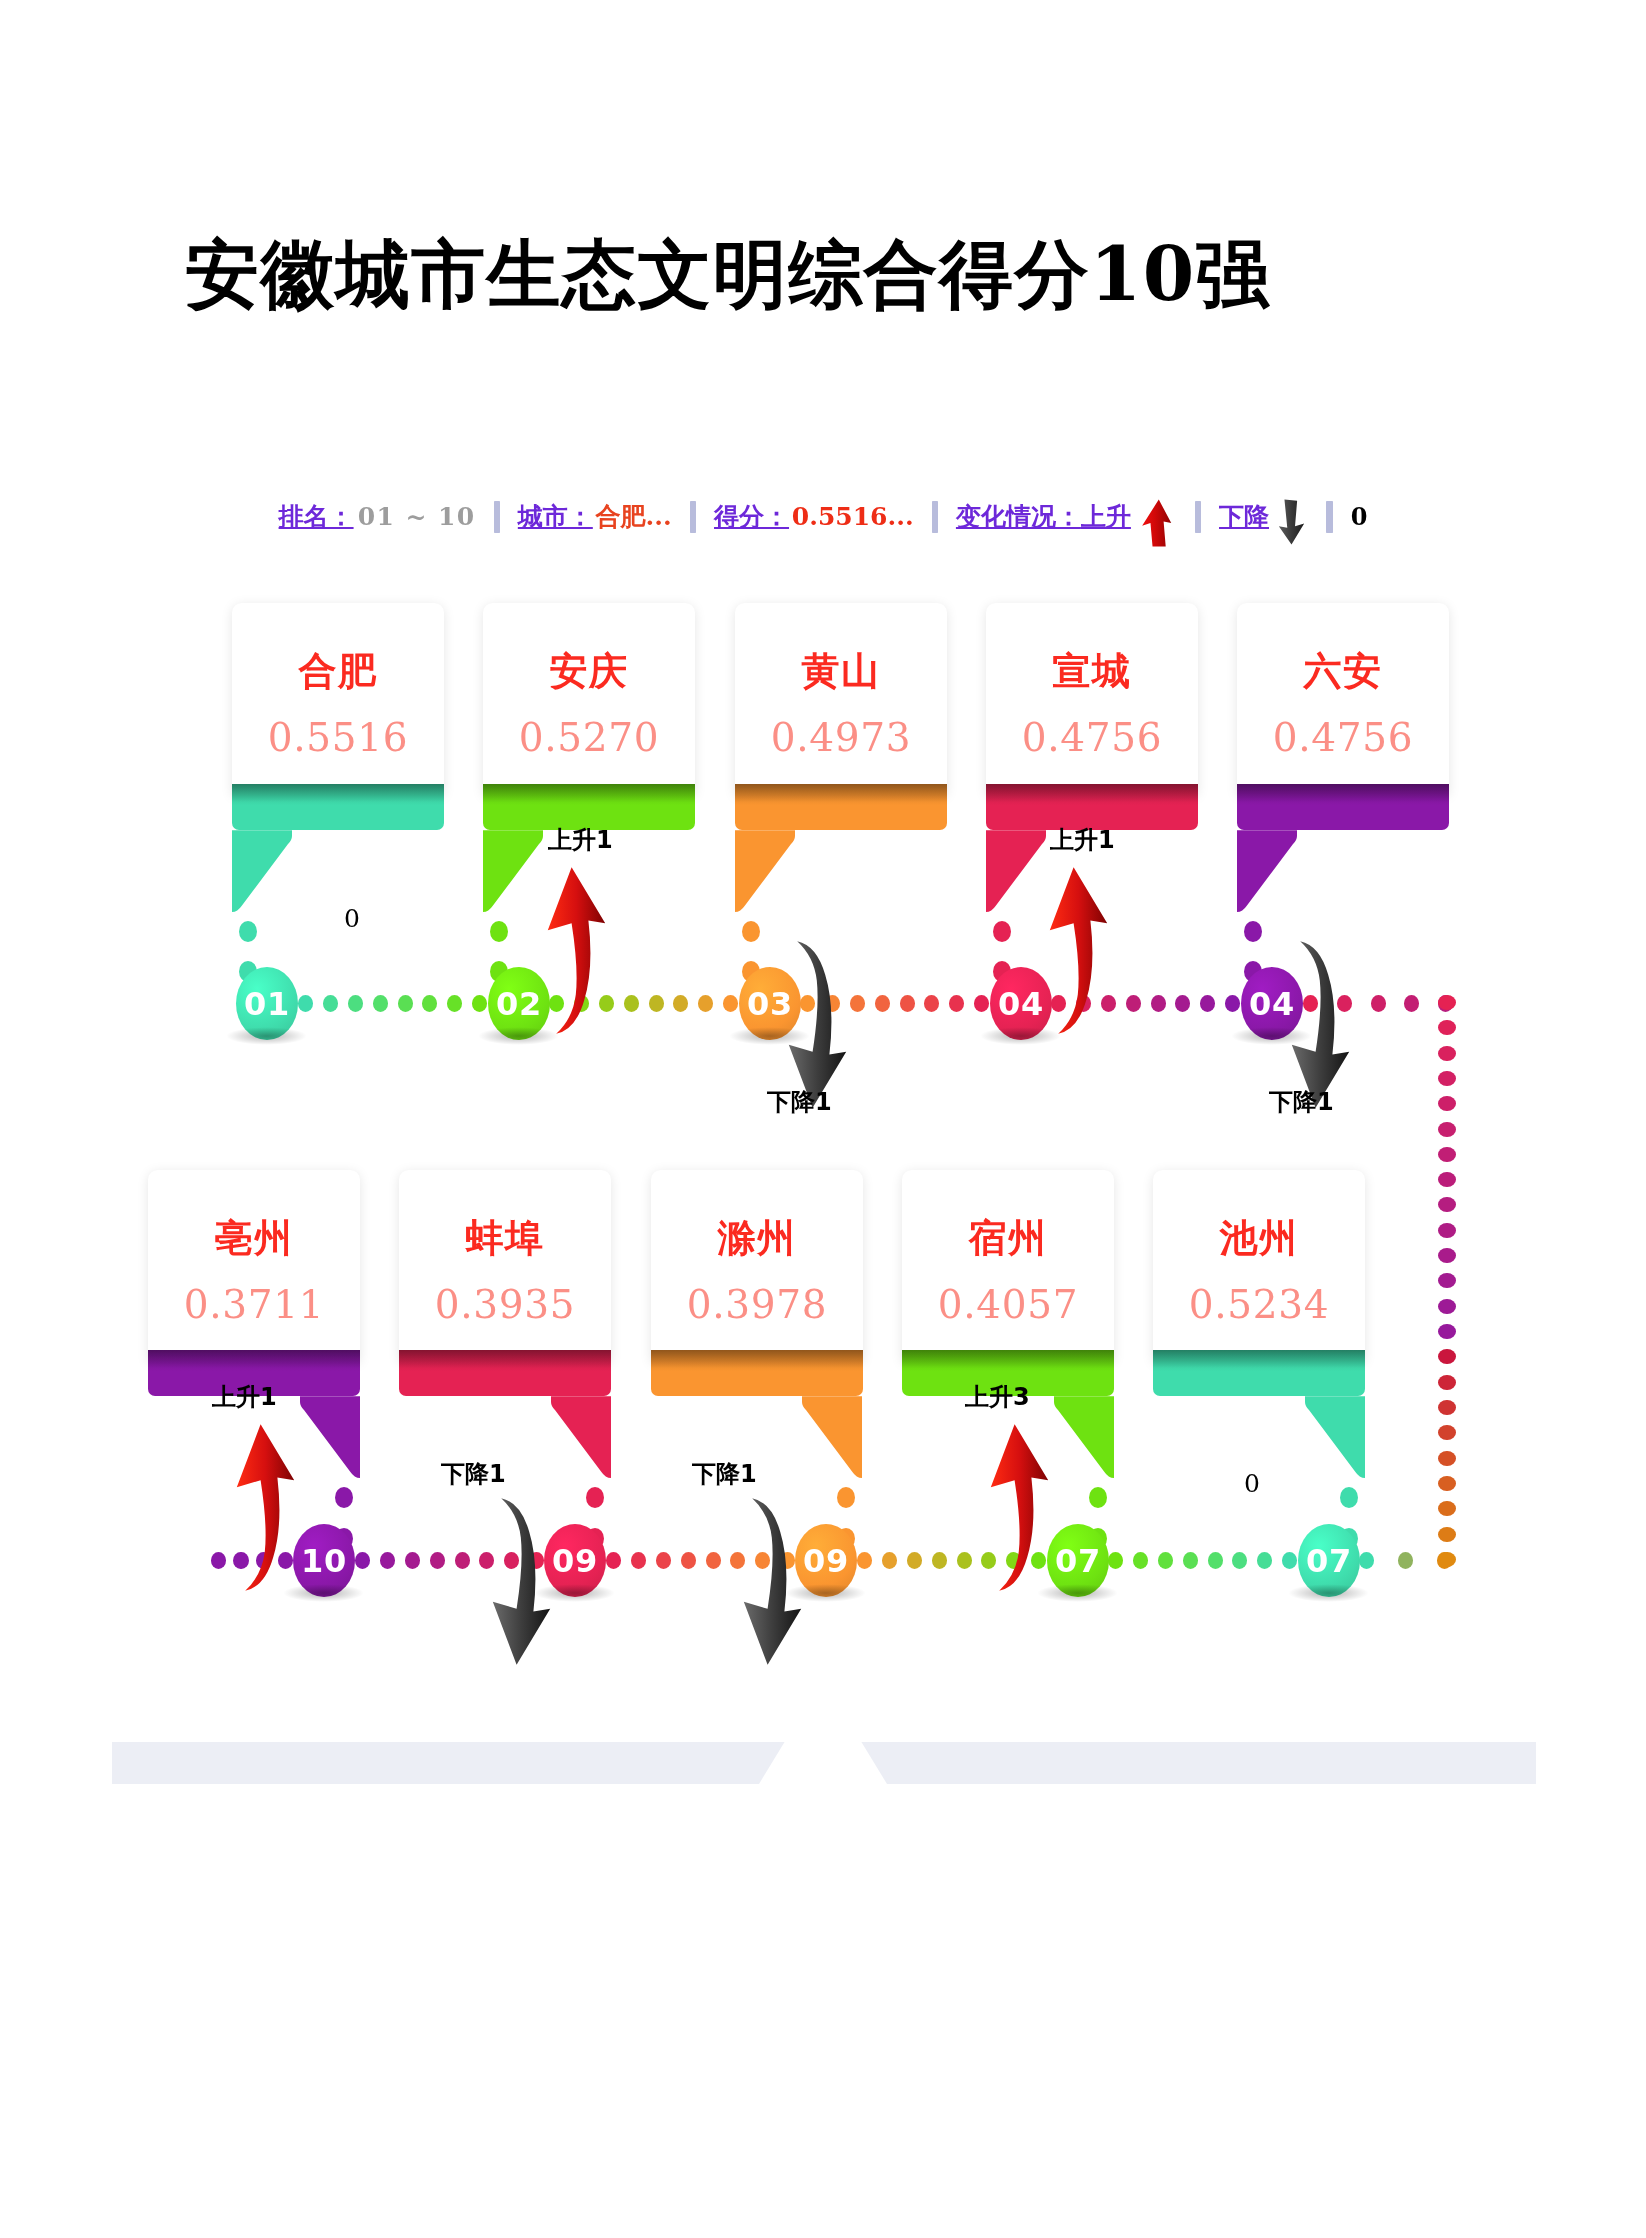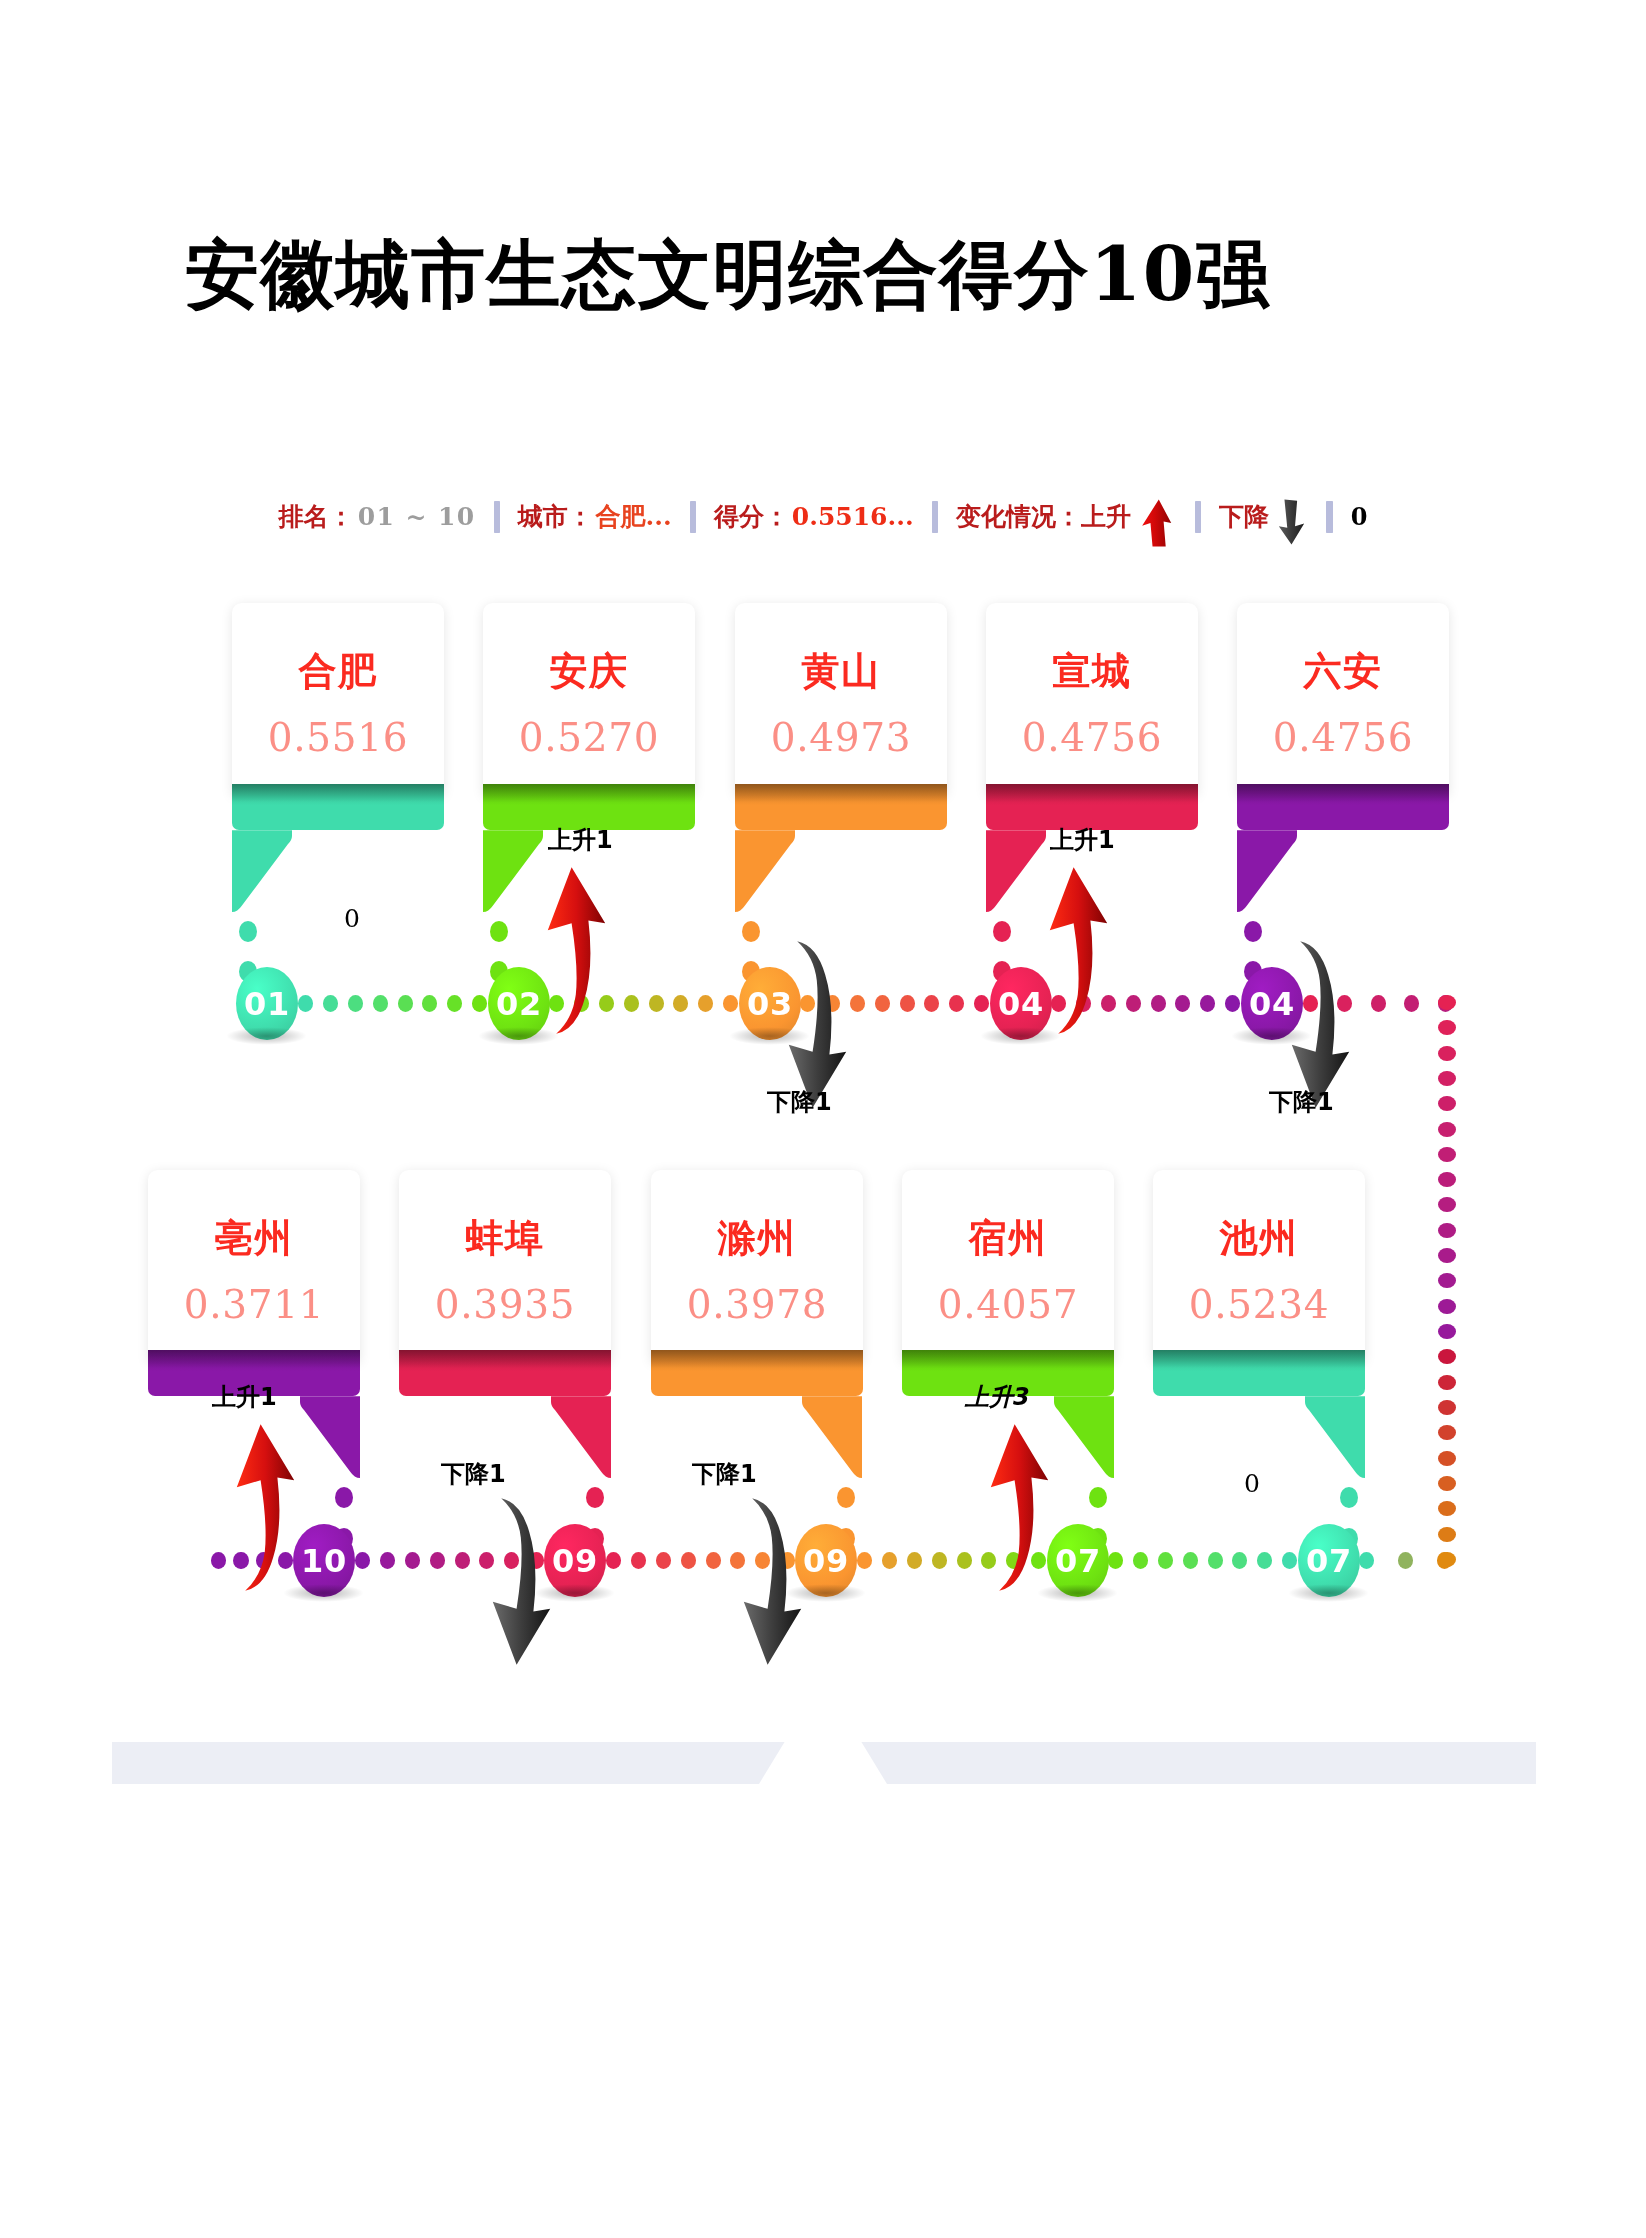--- a/index.html
+++ b/index.html
@@ -25,21 +25,21 @@
   }
 
   
   .legend{
     position:absolute;left:0;top:498px;width:1646px;
     display:flex;align-items:center;justify-content:center;
     font-family:"DejaVu Serif","Liberation Serif",serif;
     font-weight:bold;font-size:25px;color:#000;
   }
   .legend .seg{display:flex;align-items:center;white-space:nowrap;}
-  .legend .lbl{color:#b91c1c;}
+  .legend .lbl{color:#6d28d9;text-decoration:underline;}
   .legend .muted{color:#9d9d9d;letter-spacing:1.4px;padding-left:4.2px;}
   .legend .city{color:#e8431f;padding-left:2.8px;}
   .legend .score{color:#ee2d16;padding-left:2.8px;}
   .legend .bar{
     display:inline-block;width:6.3px;height:32px;background:#b8bcdc;
     margin:0 18px;border-radius:0.7px;flex:none;
   }
   .legend .zero{color:#000;font-size:24px;}
   .legend svg{display:block;}
   .legend .up-ic{margin:0 2.8px -12.6px 7px;}
@@ -461,21 +461,21 @@
       <div class="arrow" style="left: 981px; top: 1420px;"><svg width="77" height="175" viewBox="0 0 110 250">
           <defs>
             <linearGradient id="ar13" x1="0" x2="1" y1="0" y2="0">
               <stop offset="0" stop-color="#ff2b12"></stop>
               <stop offset="0.5" stop-color="#d50f0f"></stop>
               <stop offset="1" stop-color="#7e0202"></stop>
             </linearGradient>
           </defs>
           <path d="M48 6 L96 86 L72 82 Q80 150 66 196 Q54 238 26 244 Q50 222 54 188 Q58 150 48 86 L14 96 Z" fill="url(#ar13)"></path>
         </svg></div>
-      <div class="chg" style="left: 965px; top: 1381px; font-style: italic;">上升3</div>
+      <div class="chg" style="left: 965px; top: 1381px;">上升3</div>
       <div class="card" style="left: 1153px; top: 1170px;">
         <div class="body">
           <div class="cityname">池州</div>
           <div class="score">0.5234</div>
         </div>
       </div>
       <div class="band" style="left: 1153px; top: 1350px; background: linear-gradient(rgb(50, 176, 138) 0%, rgb(63, 220, 172) 46%, rgb(63, 220, 172) 100%);"></div>
       <div class="tail" style="top: 1396px; left: 1305px;"><svg width="60" height="83" viewBox="0 0 86 118">
           <path d="M0 0 L86 0 L86 117 Q78 117 72 108 L6 20 Q0 14 0 8 Z" fill="#3fdcac"></path>
         </svg></div>

